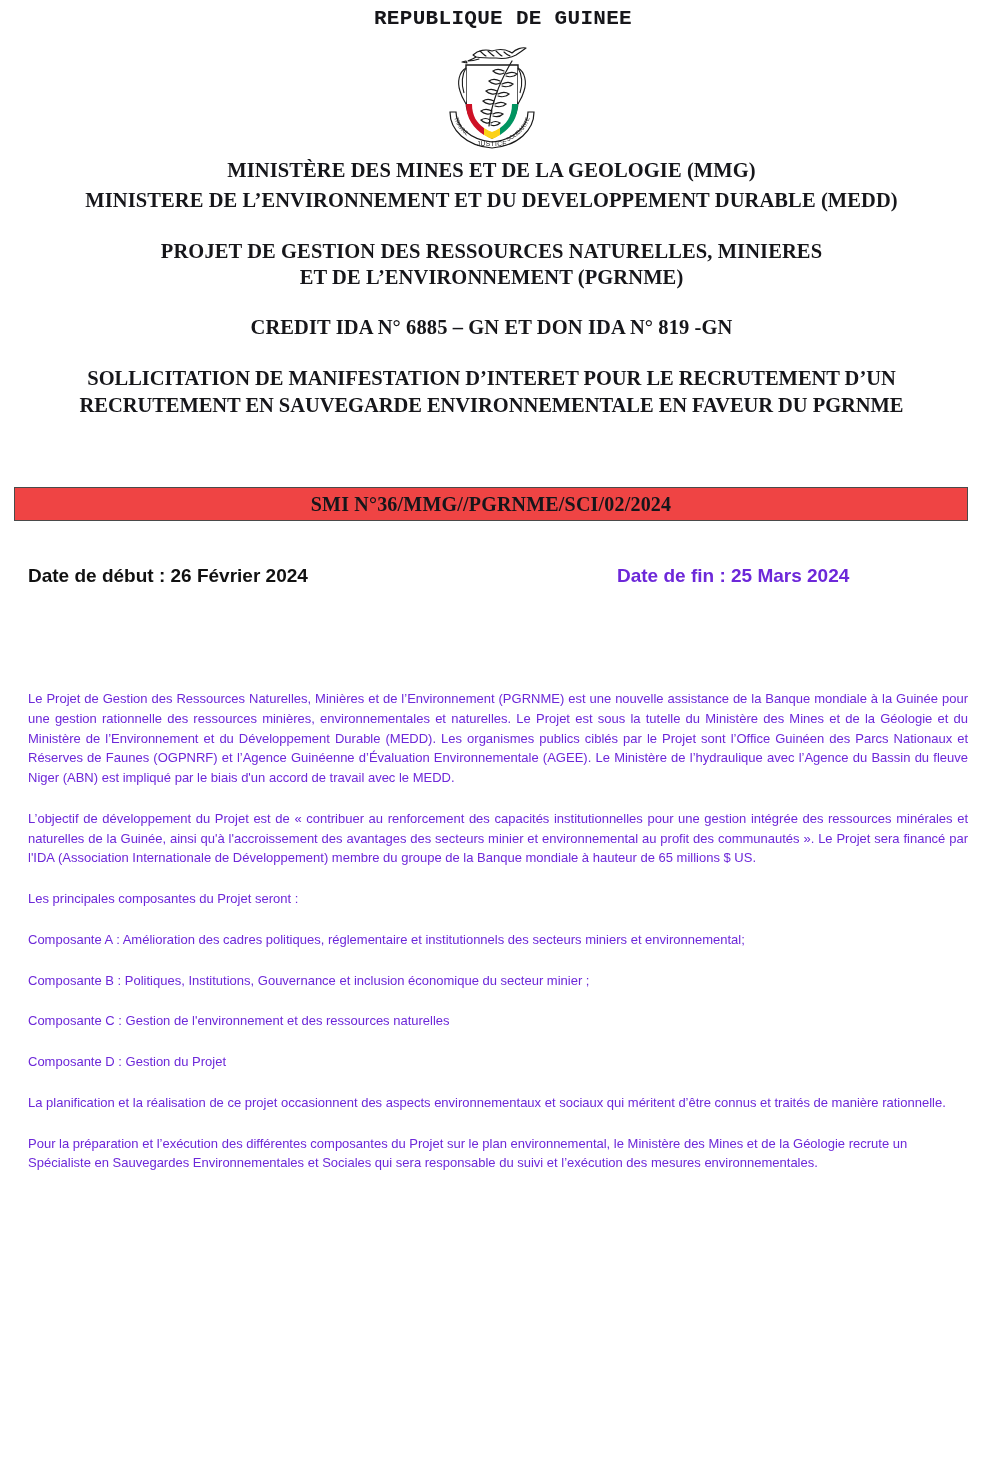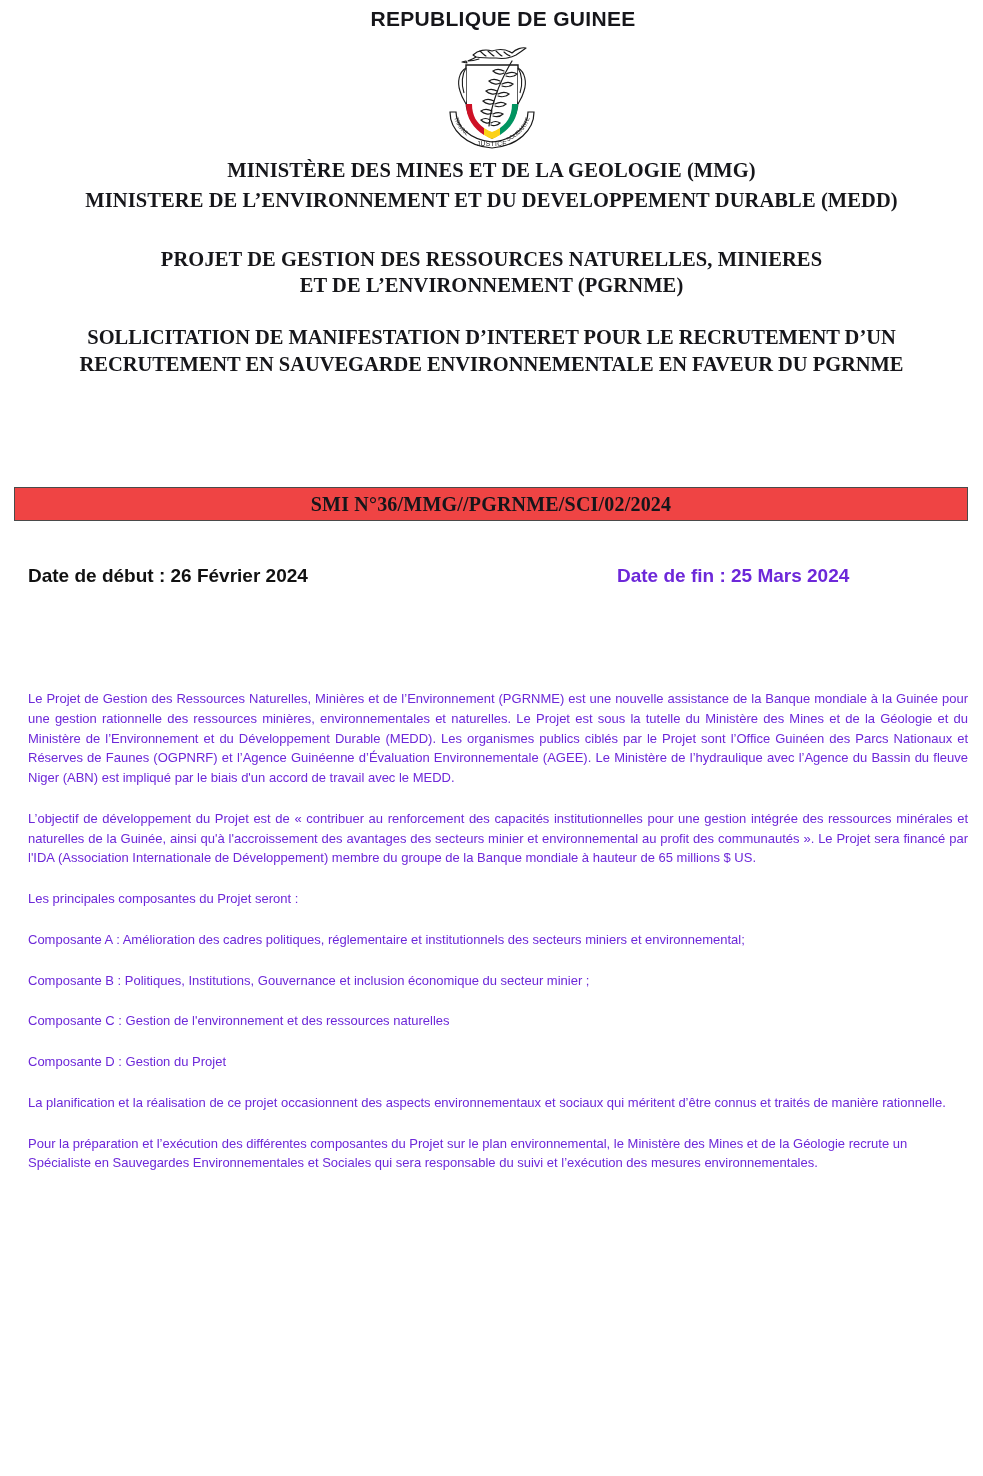--- a/index.html
+++ b/index.html
@@ -23,21 +23,21 @@
     height: 1476px;
     position: relative;
     box-sizing: border-box;
   }
 
   
   .header-block {
     text-align: center;
   }
   .republic-title {
-    font-family: Liberation Sans, sans-serif;
+    font-family: Liberation Mono, monospace;
     font-weight: bold;
     font-size: 21px;
     letter-spacing: 0.3px;
     color: #16161a;
     margin: 7px 0 0 0;
     line-height: 1.1;
     padding-left: 23px;
   }
 
   .emblem-wrap {
@@ -62,21 +62,21 @@
     margin-top: 4px;
     letter-spacing: 0.1px;
   }
 
   .project-title {
     font-family: "Liberation Serif", serif;
     font-weight: bold;
     font-size: 20.5px;
     color: #16161a;
     line-height: 1.26;
-    margin-top: 33px;
+    margin-top: 25px;
     letter-spacing: 0.1px;
   }
 
   .credit-line {
     font-family: "Liberation Serif", serif;
     font-weight: bold;
     font-size: 20.5px;
     color: #16161a;
     margin-top: 26px;
     letter-spacing: 0.1px;
@@ -247,20 +247,21 @@
     <div>
       <div class="ministries">MINISTÈRE DES MINES ET DE LA GEOLOGIE (MMG)</div>
       <div class="ministries">MINISTERE DE L’ENVIRONNEMENT ET DU DEVELOPPEMENT DURABLE (MEDD)</div>
     </div>
 
     <div>
       <div class="project-title">PROJET DE GESTION DES RESSOURCES NATURELLES, MINIERES</div>
       <div class="project-title" style="margin-top:0;">ET DE L’ENVIRONNEMENT (PGRNME)</div>
     </div>
 
+    <div class="credit-line">CREDIT IDA N° 6885 – GN ET DON IDA N° 819 -GN</div>
 
     <div>
       <div class="solicitation">SOLLICITATION DE MANIFESTATION D’INTERET POUR LE RECRUTEMENT D’UN</div>
       <div class="solicitation" style="margin-top:0;">RECRUTEMENT EN SAUVEGARDE ENVIRONNEMENTALE EN FAVEUR DU PGRNME</div>
     </div>
   </div>
 
   <div class="ref-box">
     <span class="ref-box-text">SMI N°36/MMG//PGRNME/SCI/02/2024</span>
   </div>

